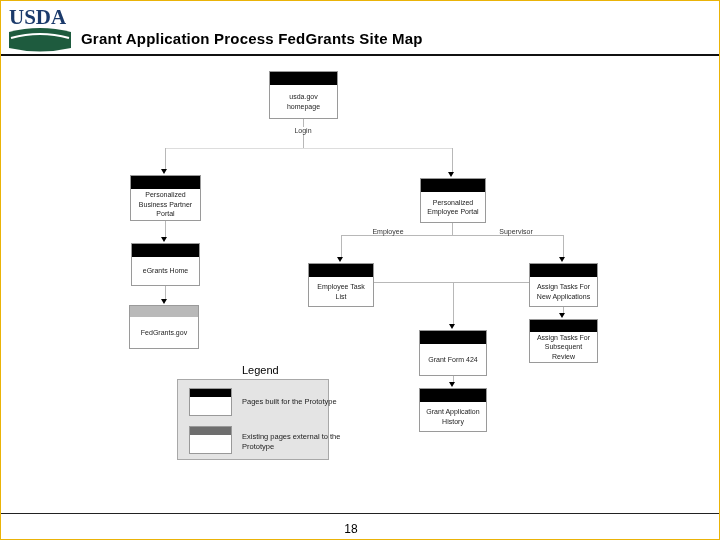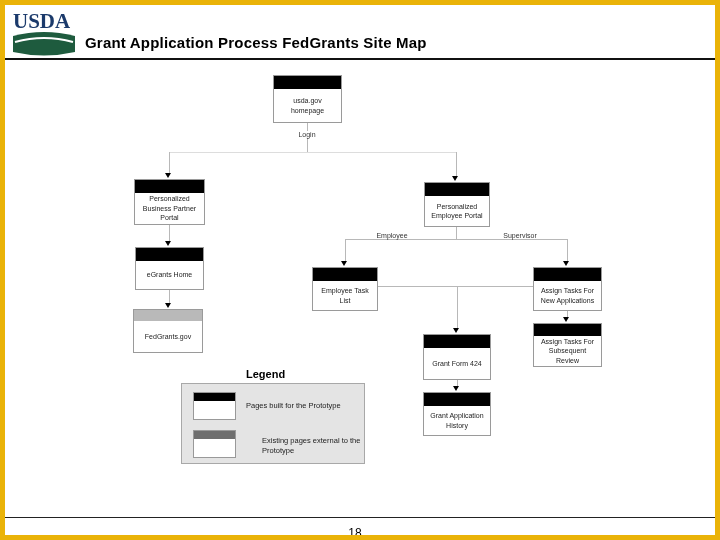--- a/index.html
+++ b/index.html
@@ -1,41 +1,41 @@
 <!DOCTYPE html>
 <html><head>
 <meta charset="utf-8">
 <style>
   html,body{margin:0;padding:0;background:#888;}
   *{box-sizing:border-box;}
   .slide{
     position:relative;width:720px;height:540px;background:#fff;
-    border:5px solid #eab308;overflow:hidden;
+    border:1px solid #eab308;overflow:hidden;
     font-family:"Liberation Sans", sans-serif;color:#000;
   }
   
   .title{position:absolute;left:80px;top:29px;font-size:15px;font-weight:bold;letter-spacing:0.2px;}
   .hdr-rule{position:absolute;left:0;top:53px;width:720px;height:2px;background:#111;}
   .logo{position:absolute;left:8px;top:4px;}
   
   .nbox{position:absolute;background:#fff;border:1px solid #9a9a9a;display:flex;flex-direction:column;}
   .nhdr{flex:none;height:13px;background:#000;}
   .nhdr.gray{height:11px;background:#b9b9b9;}
   .nbody{flex:1;display:flex;align-items:center;justify-content:center;text-align:center;
          font-size:7px;line-height:1.35;color:#1c1c1c;padding:1px 6px;}
   
   .vl{position:absolute;width:1px;background:#b8b8b8;}
   .hl{position:absolute;height:1px;background:#b8b8b8;}
   .hl.faint{background:#ddd;}
   .arr{position:absolute;width:0;height:0;border-left:3.5px solid transparent;
        border-right:3.5px solid transparent;border-top:5px solid #000;}
   .elabel{position:absolute;font-size:7px;color:#333;background:#fff;text-align:center;padding:0 2px;}
   
-  .legend-title{position:absolute;left:241px;top:363px;font-size:11px;font-weight:bold;}
-  .legend-box{position:absolute;left:176px;top:378px;width:184px;height:81px;
+  .legend-title{position:absolute;left:241px;top:363px;font-size:11px;font-weight:normal;}
+  .legend-box{position:absolute;left:176px;top:378px;width:152px;height:81px;
               background:#e4e4e4;border:1px solid #a8a8a8;}
   .swatch{position:absolute;width:43px;height:28px;background:#fff;border:1px solid #999;
           display:flex;flex-direction:column;}
   .swatch .sh{flex:none;height:8px;background:#000;}
   .swatch .sh.gray{background:#6e6e6e;}
   .legend-label{position:absolute;font-size:7.5px;line-height:1.35;color:#1c1c1c;}
   
   .foot-rule{position:absolute;left:0;top:512px;width:720px;height:1px;background:#222;}
   .page-num{position:absolute;left:0;top:521px;width:700px;text-align:center;font-size:12px;}
 </style>
@@ -130,19 +130,19 @@
 
   <div class="legend-title">Legend</div>
   <div class="legend-box">
     <div class="swatch" style="left:11px;top:8px">
       <div class="sh"></div>
     </div>
     <div class="legend-label" style="left:64px;top:17px;width:115px">Pages built for the Prototype</div>
     <div class="swatch" style="left:11px;top:46px">
       <div class="sh gray"></div>
     </div>
-    <div class="legend-label" style="left:80px;top:52px;width:112px">Existing pages external to the Prototype</div>
+    <div class="legend-label" style="left:64px;top:52px;width:112px">Existing pages external to the Prototype</div>
   </div>
 
   <div class="foot-rule"></div>
   <div class="page-num">18</div>
 
 </div>
 
 </body></html>

